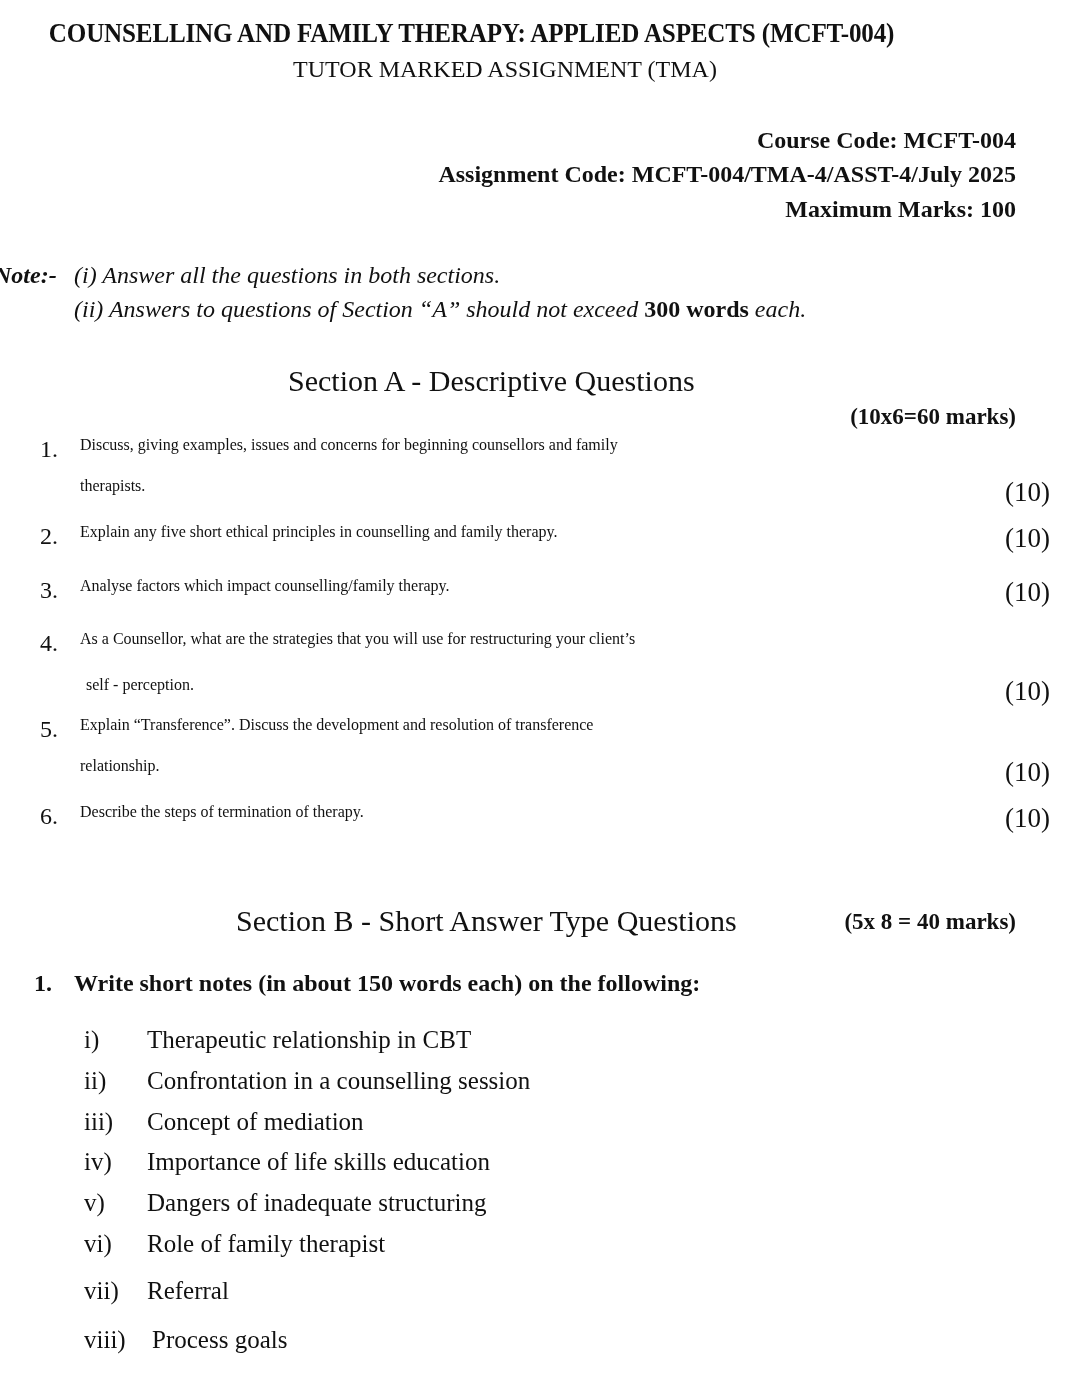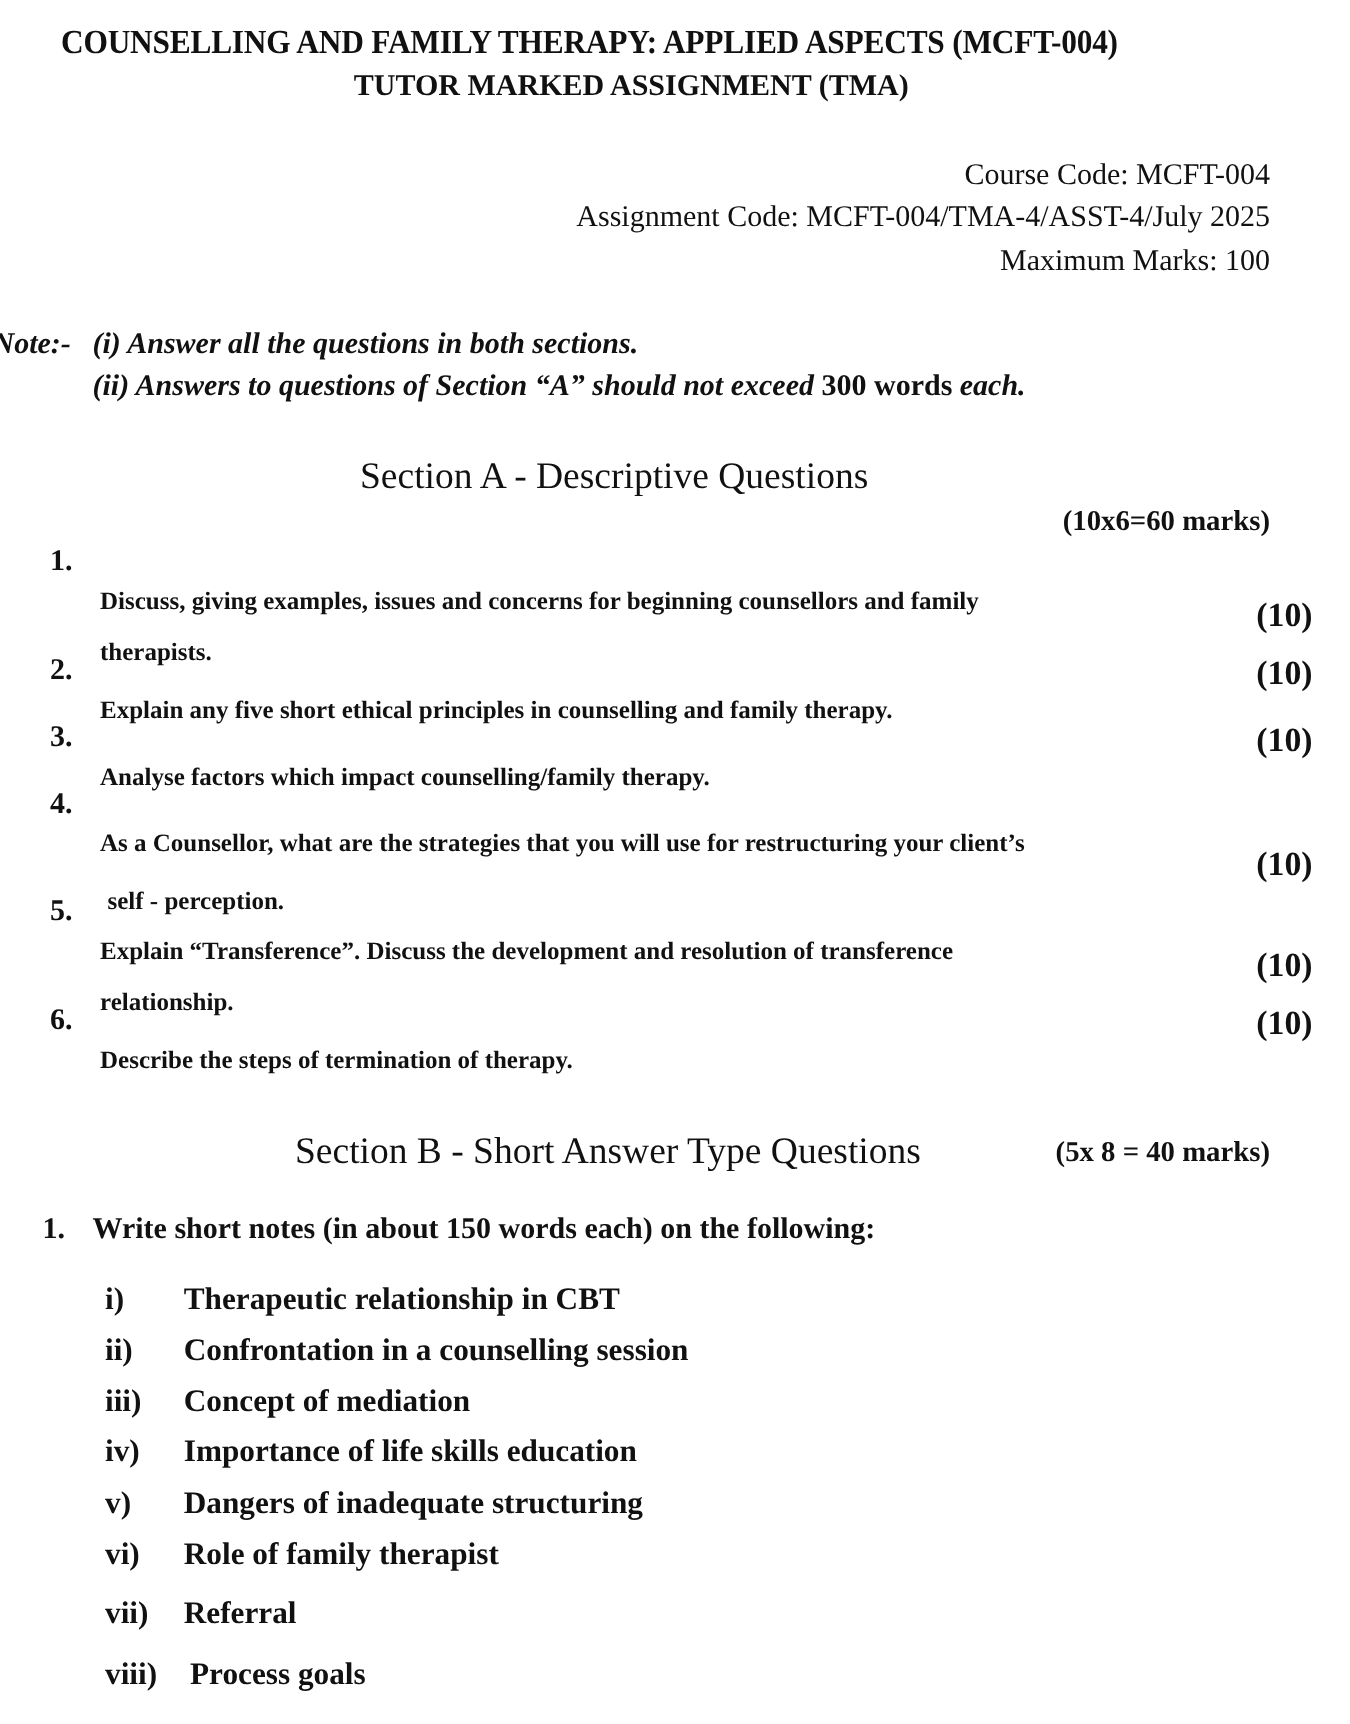--- a/index.html
+++ b/index.html
@@ -1,29 +1,29 @@
 <!DOCTYPE html>
 <html><head>
 <meta charset="utf-8">
 <style>
   html, body { margin: 0; padding: 0; background: #ffffff; }
   body {
     width: 1080px; height: 1379px; position: relative; overflow: hidden;
     font-family: "Liberation Serif", "DejaVu Serif", serif; color: #111111;
   }
-  .abs { position: absolute; white-space: nowrap; font-weight: bold; }
+  .abs { position: absolute; white-space: nowrap; }
   .main-title { left: 14px; top: 18px; width: 984px; text-align: center; font-size: 27px; font-weight: bold; letter-spacing: -0.2px; transform: scaleX(0.93); transform-origin: left top; }
   .sub-title { left: 0; top: 56px; width: 1010px; text-align: center; font-size: 24px; }
-  .meta { right: 64px; font-size: 24px; font-weight: normal; text-align: left; }
+  .meta { right: 64px; font-size: 24px; font-weight: bold; text-align: left; }
   .note-label { left: 0; top: 262px; font-size: 24px; font-style: italic; font-weight: bold; margin-left: -6px; }
   .note-line { font-size: 24px; font-style: italic; text-align: center; }
   .section-title { font-size: 30px; font-weight: normal; }
   .marks { right: 64px; font-size: 23px; font-weight: bold; }
   .q-num { left: 40px; font-size: 24px; }
-  .q-text { left: 80px; font-size: 20px; margin-top: 34px; }
+  .q-text { left: 80px; font-size: 16px; }
   .q-mark { right: 30px; font-size: 27px; }
   .b-item-num { left: 84px; font-size: 25px; }
   .b-item-text { left: 147px; font-size: 25px; text-align: right; }
 </style>
 </head>
 <body>
 
 <div class="abs main-title">COUNSELLING AND FAMILY THERAPY: APPLIED ASPECTS (MCFT-004)</div>
 <div class="abs sub-title">TUTOR MARKED ASSIGNMENT (TMA)</div>
 

